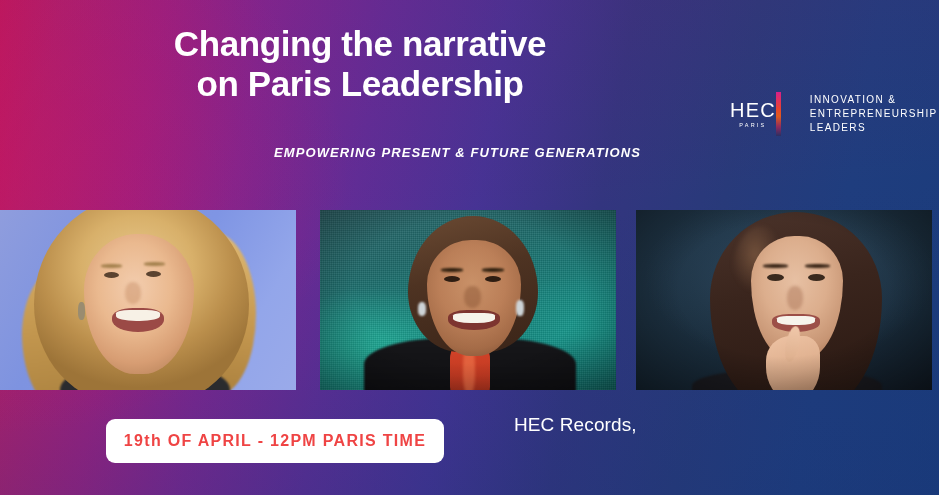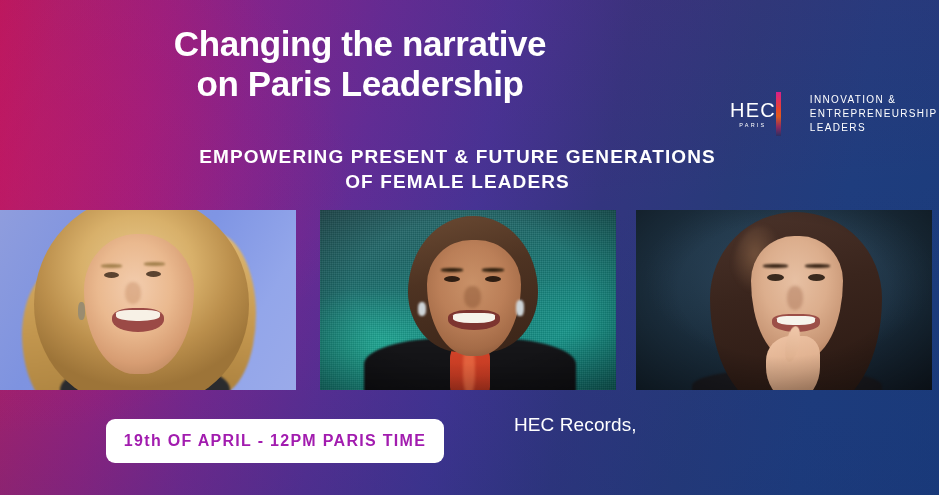--- a/index.html
+++ b/index.html
@@ -64,25 +64,26 @@
   #subtitle-block {
     position: absolute;
     left: 0;
     top: 144px;
     width: 915px;
     text-align: center;
     z-index: 5;
   }
   .subtitle-line {
     color: #ffffff;
-    font-size: 19px;
+    font-size: 13px;
     font-weight: bold;
     letter-spacing: 1.1px;
     line-height: 1.34;
     white-space: nowrap;
+    font-style: italic;
   }
 
   
   #logo {
     position: absolute;
     left: 730px;
     top: 92px;
     display: flex;
     align-items: center;
     z-index: 6;
@@ -397,21 +398,21 @@
     width: 338px;
     height: 44px;
     background: #ffffff;
     border-radius: 9px;
     display: flex;
     align-items: center;
     justify-content: center;
     z-index: 7;
   }
   #date-badge-text {
-    color: #a21caf;
+    color: #ef4444;
     font-size: 16px;
     font-weight: bold;
     letter-spacing: 1.3px;
     white-space: nowrap;
   }
 
   
   #venue-block {
     position: absolute;
     left: 514px;
@@ -435,21 +436,20 @@
   <div id="bg-wash-vertical"></div>
   <div id="bg-wash-corner"></div>
 
   <div id="title-block">
     <div class="title-line">Changing the narrative</div>
     <div class="title-line">on Paris Leadership</div>
   </div>
 
   <div id="subtitle-block">
     <div class="subtitle-line">EMPOWERING PRESENT &amp; FUTURE GENERATIONS</div>
-    <div class="subtitle-line">OF FEMALE LEADERS</div>
   </div>
 
   <div id="logo">
     <div id="logo-hec">
       <div id="logo-hec-word">HEC</div>
       <div id="logo-hec-paris">PARIS</div>
     </div>
     <div id="logo-bar"></div>
     <div id="logo-iec">
       <div class="logo-iec-line">INNOVATION &amp;</div>

